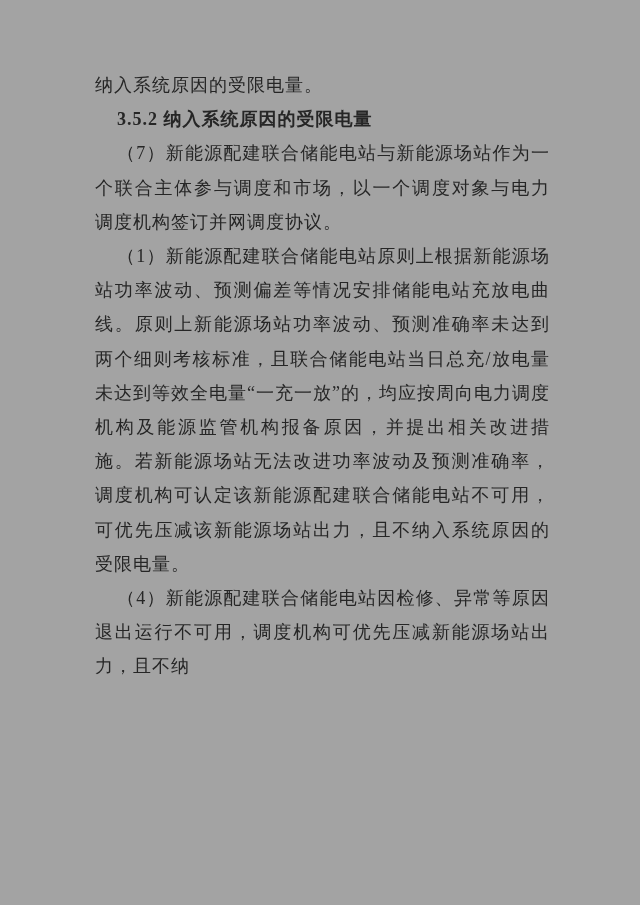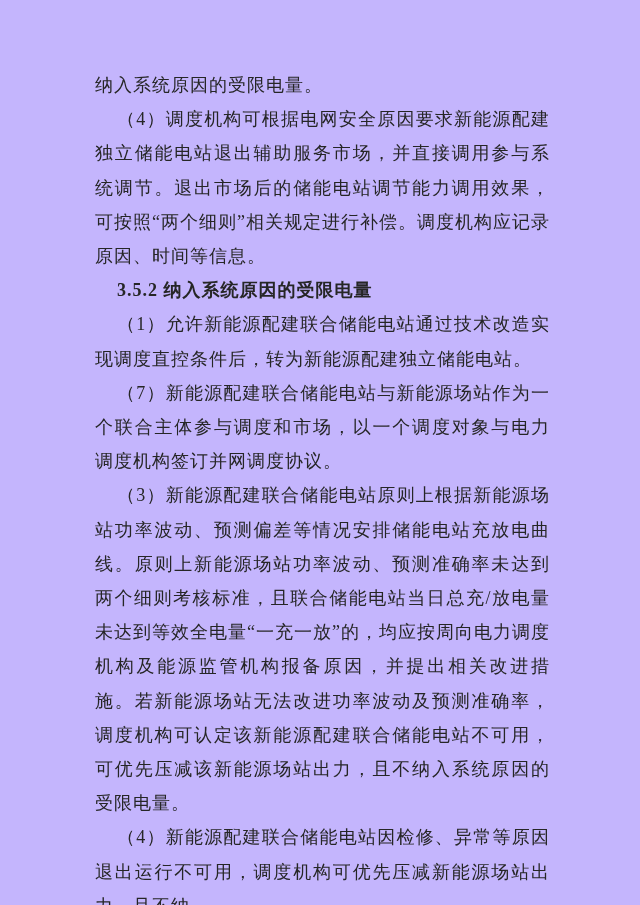--- a/index.html
+++ b/index.html
@@ -4,21 +4,21 @@
 <style>
   html, body {
     margin: 0;
     padding: 0;
     background: #ffffff;
   }
   .page {
     position: relative;
     width: 640px;
     height: 905px;
-    background: #c4b5fd;
+    background: #a3a3a3;
     overflow: hidden;
     box-sizing: border-box;
   }
   .text-block {
     position: absolute;
     left: 95px;
     top: 68px;
     width: 455px;
     font-family: "Liberation Serif", "DejaVu Serif", serif;
     font-size: 18px;
@@ -44,20 +44,18 @@
     letter-spacing: 1px;
     text-align: left;
   }
 </style>
 </head>
 <body>
 
 <div class="page">
   <div class="text-block">
     <p class="continuation">纳入系统原因的受限电量。</p>
-    <p>（4）调度机构可根据电网安全原因要求新能源配建独立储能电站退出辅助服务市场，并直接调用参与系统调节。退出市场后的储能电站调节能力调用效果，可按照“两个细则”相关规定进行补偿。调度机构应记录原因、时间等信息。</p>
     <h3>3.5.2 纳入系统原因的受限电量</h3>
-    <p>（1）允许新能源配建联合储能电站通过技术改造实现调度直控条件后，转为新能源配建独立储能电站。</p>
     <p>（7）新能源配建联合储能电站与新能源场站作为一个联合主体参与调度和市场，以一个调度对象与电力调度机构签订并网调度协议。</p>
-    <p>（3）新能源配建联合储能电站原则上根据新能源场站功率波动、预测偏差等情况安排储能电站充放电曲线。原则上新能源场站功率波动、预测准确率未达到两个细则考核标准，且联合储能电站当日总充/放电量未达到等效全电量“一充一放”的，均应按周向电力调度机构及能源监管机构报备原因，并提出相关改进措施。若新能源场站无法改进功率波动及预测准确率，调度机构可认定该新能源配建联合储能电站不可用，可优先压减该新能源场站出力，且不纳入系统原因的受限电量。</p>
+    <p>（1）新能源配建联合储能电站原则上根据新能源场站功率波动、预测偏差等情况安排储能电站充放电曲线。原则上新能源场站功率波动、预测准确率未达到两个细则考核标准，且联合储能电站当日总充/放电量未达到等效全电量“一充一放”的，均应按周向电力调度机构及能源监管机构报备原因，并提出相关改进措施。若新能源场站无法改进功率波动及预测准确率，调度机构可认定该新能源配建联合储能电站不可用，可优先压减该新能源场站出力，且不纳入系统原因的受限电量。</p>
     <p>（4）新能源配建联合储能电站因检修、异常等原因退出运行不可用，调度机构可优先压减新能源场站出力，且不纳</p>
   </div>
 </div>
 
 </body></html>

